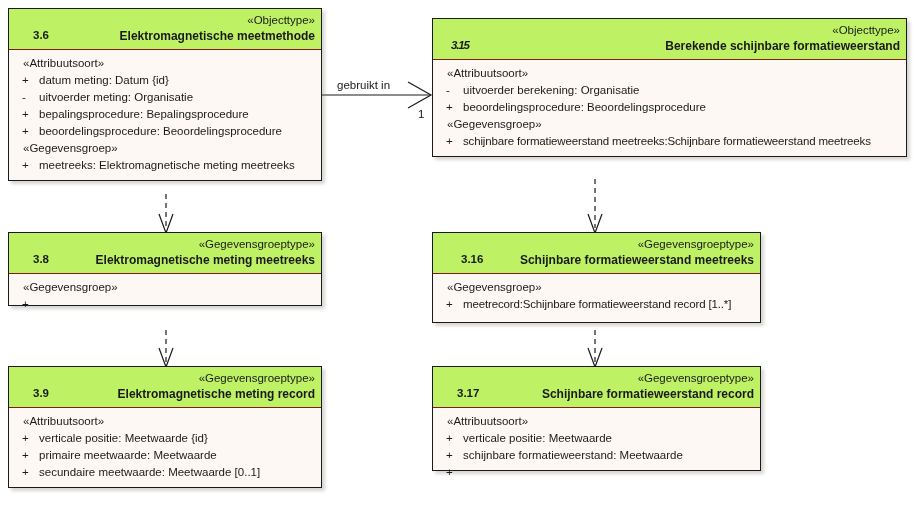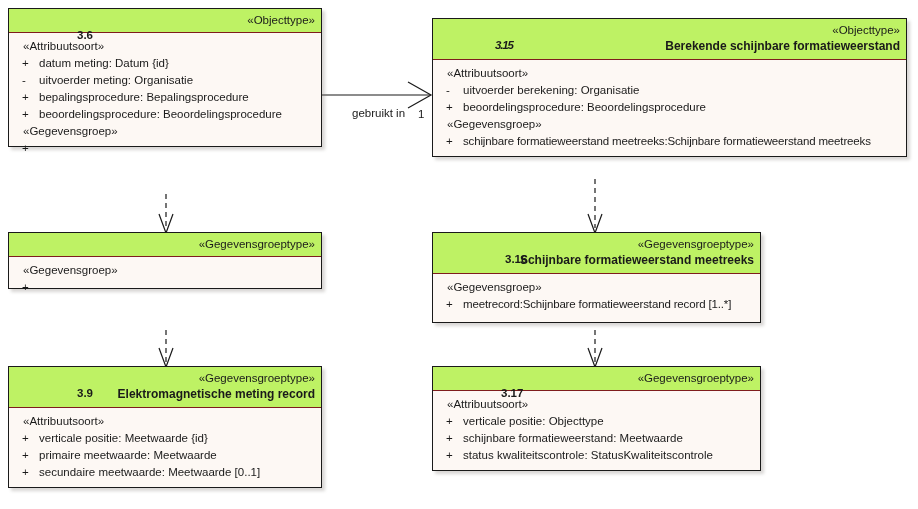--- a/index.html
+++ b/index.html
@@ -47,21 +47,20 @@
     line-height: 16px;
     position: relative;
     white-space: nowrap;
   }
   .cls-num {
     position: absolute;
     font-size: 11.5px;
     font-weight: bold;
     color: #1a1a1a;
     line-height: 16px;
-    margin-left: 44px;
   }
   .cls-name {
     font-size: 12px;
     font-weight: bold;
     color: #1a1a1a;
     line-height: 16px;
   }
 
   .uml-body {
     box-sizing: border-box;
@@ -133,28 +132,29 @@
       <line x1="595" y1="179" x2="595" y2="228" stroke="#1a1a1a" stroke-width="1.2" stroke-dasharray="5,4"></line>
       <polyline points="588,214 595,233 602,214" fill="none" stroke="#1a1a1a" stroke-width="1.2"></polyline>
     </g>
 
     <g>
       <line x1="595" y1="330" x2="595" y2="362" stroke="#1a1a1a" stroke-width="1.2" stroke-dasharray="5,4"></line>
       <polyline points="588,348 595,367 602,348" fill="none" stroke="#1a1a1a" stroke-width="1.2"></polyline>
     </g>
   </svg>
 
-  <div class="conn-label" style="left:352px; top:79px;margin-top:28px;">gebruikt in</div>
+  <div class="conn-label" style="left:337px; top:79px;">gebruikt in</div>
   <div class="conn-label" style="left:418px; top:108px;">1</div>
 
   <div class="uml-class" style="left:8px; top:8px; width:314px;">
     <div class="uml-header">
       <div class="stereo">«Objecttype»</div>
       <div class="name-row">
         <span class="cls-num" style="left:18px;">3.6</span>
+        <span class="cls-name">Elektromagnetische meetmethode</span>
       </div>
     </div>
     <div class="uml-body">
       <div class="group-label">«Attribuutsoort»</div>
       <div class="feature">
         <span class="vis">+</span>
         <span>datum meting: Datum {id}</span>
       </div>
       <div class="feature">
         <span class="vis">-</span>
@@ -164,20 +164,21 @@
         <span class="vis">+</span>
         <span>bepalingsprocedure: Bepalingsprocedure</span>
       </div>
       <div class="feature">
         <span class="vis">+</span>
         <span>beoordelingsprocedure: Beoordelingsprocedure</span>
       </div>
       <div class="group-label">«Gegevensgroep»</div>
       <div class="feature">
         <span class="vis">+</span>
+        <span>meetreeks: Elektromagnetische meting meetreeks</span>
       </div>
     </div>
   </div>
 
   <div class="uml-class" style="left:432px; top:18px; width:475px;">
     <div class="uml-header">
       <div class="stereo">«Objecttype»</div>
       <div class="name-row">
         <span class="cls-num" style="left:12px; letter-spacing:-1.2px;font-style:italic;">3.15</span>
         <span class="cls-name">Berekende schijnbare formatieweerstand</span>
@@ -197,20 +198,24 @@
       <div class="feature tight">
         <span class="vis">+</span>
         <span>schijnbare formatieweerstand meetreeks:Schijnbare formatieweerstand meetreeks</span>
       </div>
     </div>
   </div>
 
   <div class="uml-class" style="left:8px; top:232px; width:314px;">
     <div class="uml-header">
       <div class="stereo">«Gegevensgroeptype»</div>
+      <div class="name-row">
+        <span class="cls-num" style="left:18px;">3.8</span>
+        <span class="cls-name">Elektromagnetische meting meetreeks</span>
+      </div>
     </div>
     <div class="uml-body" style="padding-bottom:9px;">
       <div class="group-label">«Gegevensgroep»</div>
       <div class="feature tight">
         <span class="vis">+</span>
       </div>
     </div>
   </div>
 
   <div class="uml-class" style="left:432px; top:232px; width:329px;">
@@ -253,32 +258,32 @@
         <span>secundaire meetwaarde: Meetwaarde [0..1]</span>
       </div>
     </div>
   </div>
 
   <div class="uml-class" style="left:432px; top:366px; width:329px;">
     <div class="uml-header">
       <div class="stereo">«Gegevensgroeptype»</div>
       <div class="name-row">
         <span class="cls-num" style="left:18px;">3.17</span>
-      </div>
-    </div>
-    <div class="uml-body">
-      <div class="group-label">«Attribuutsoort»</div>
-      <div class="feature">
-        <span class="vis">+</span>
-        <span>verticale positie: Objecttype</span>
+        <span class="cls-name">Schijnbare formatieweerstand record</span>
+      </div>
+    </div>
+    <div class="uml-body">
+      <div class="group-label">«Attribuutsoort»</div>
+      <div class="feature">
+        <span class="vis">+</span>
+        <span>verticale positie: Meetwaarde</span>
       </div>
       <div class="feature">
         <span class="vis">+</span>
         <span>schijnbare formatieweerstand: Meetwaarde</span>
       </div>
       <div class="feature">
         <span class="vis">+</span>
-        <span>status kwaliteitscontrole: StatusKwaliteitscontrole</span>
       </div>
     </div>
   </div>
 
 </div>
 
 </body></html>

